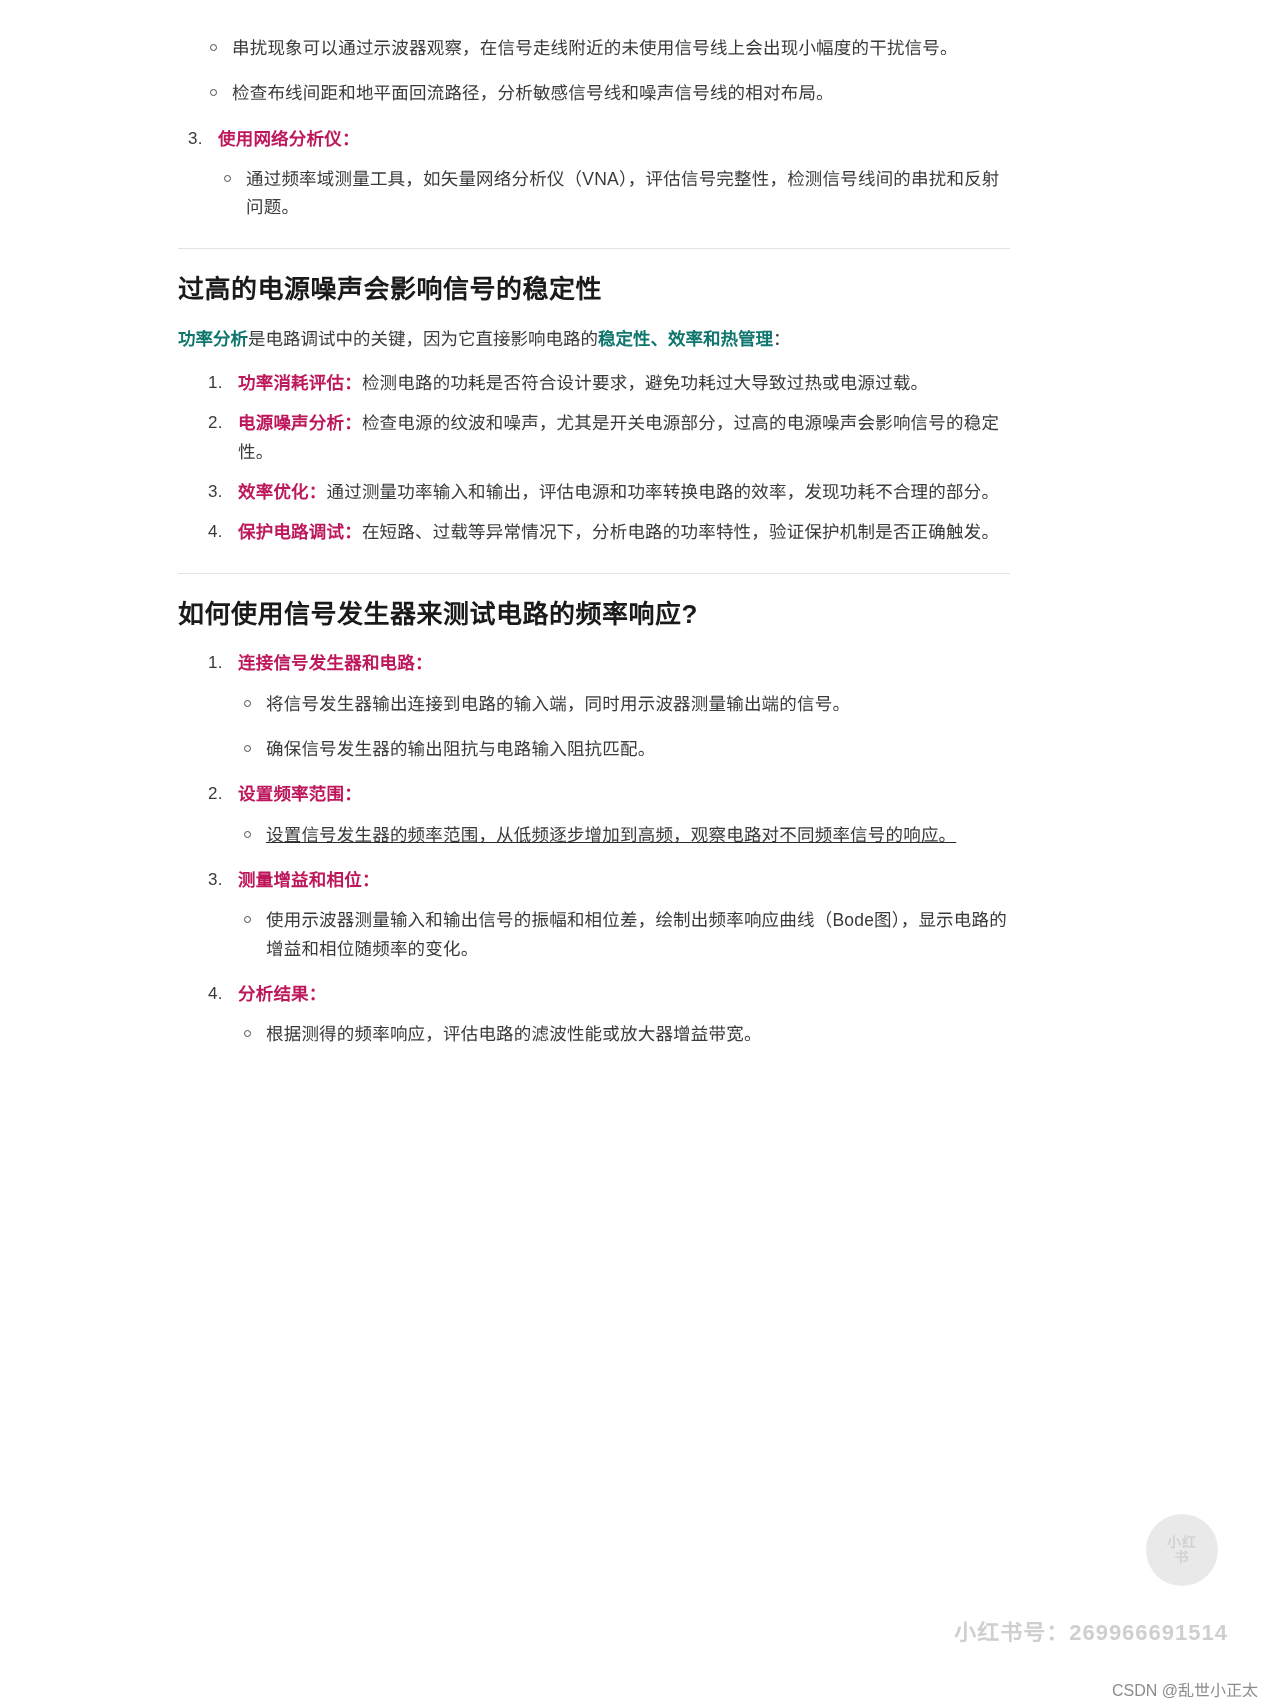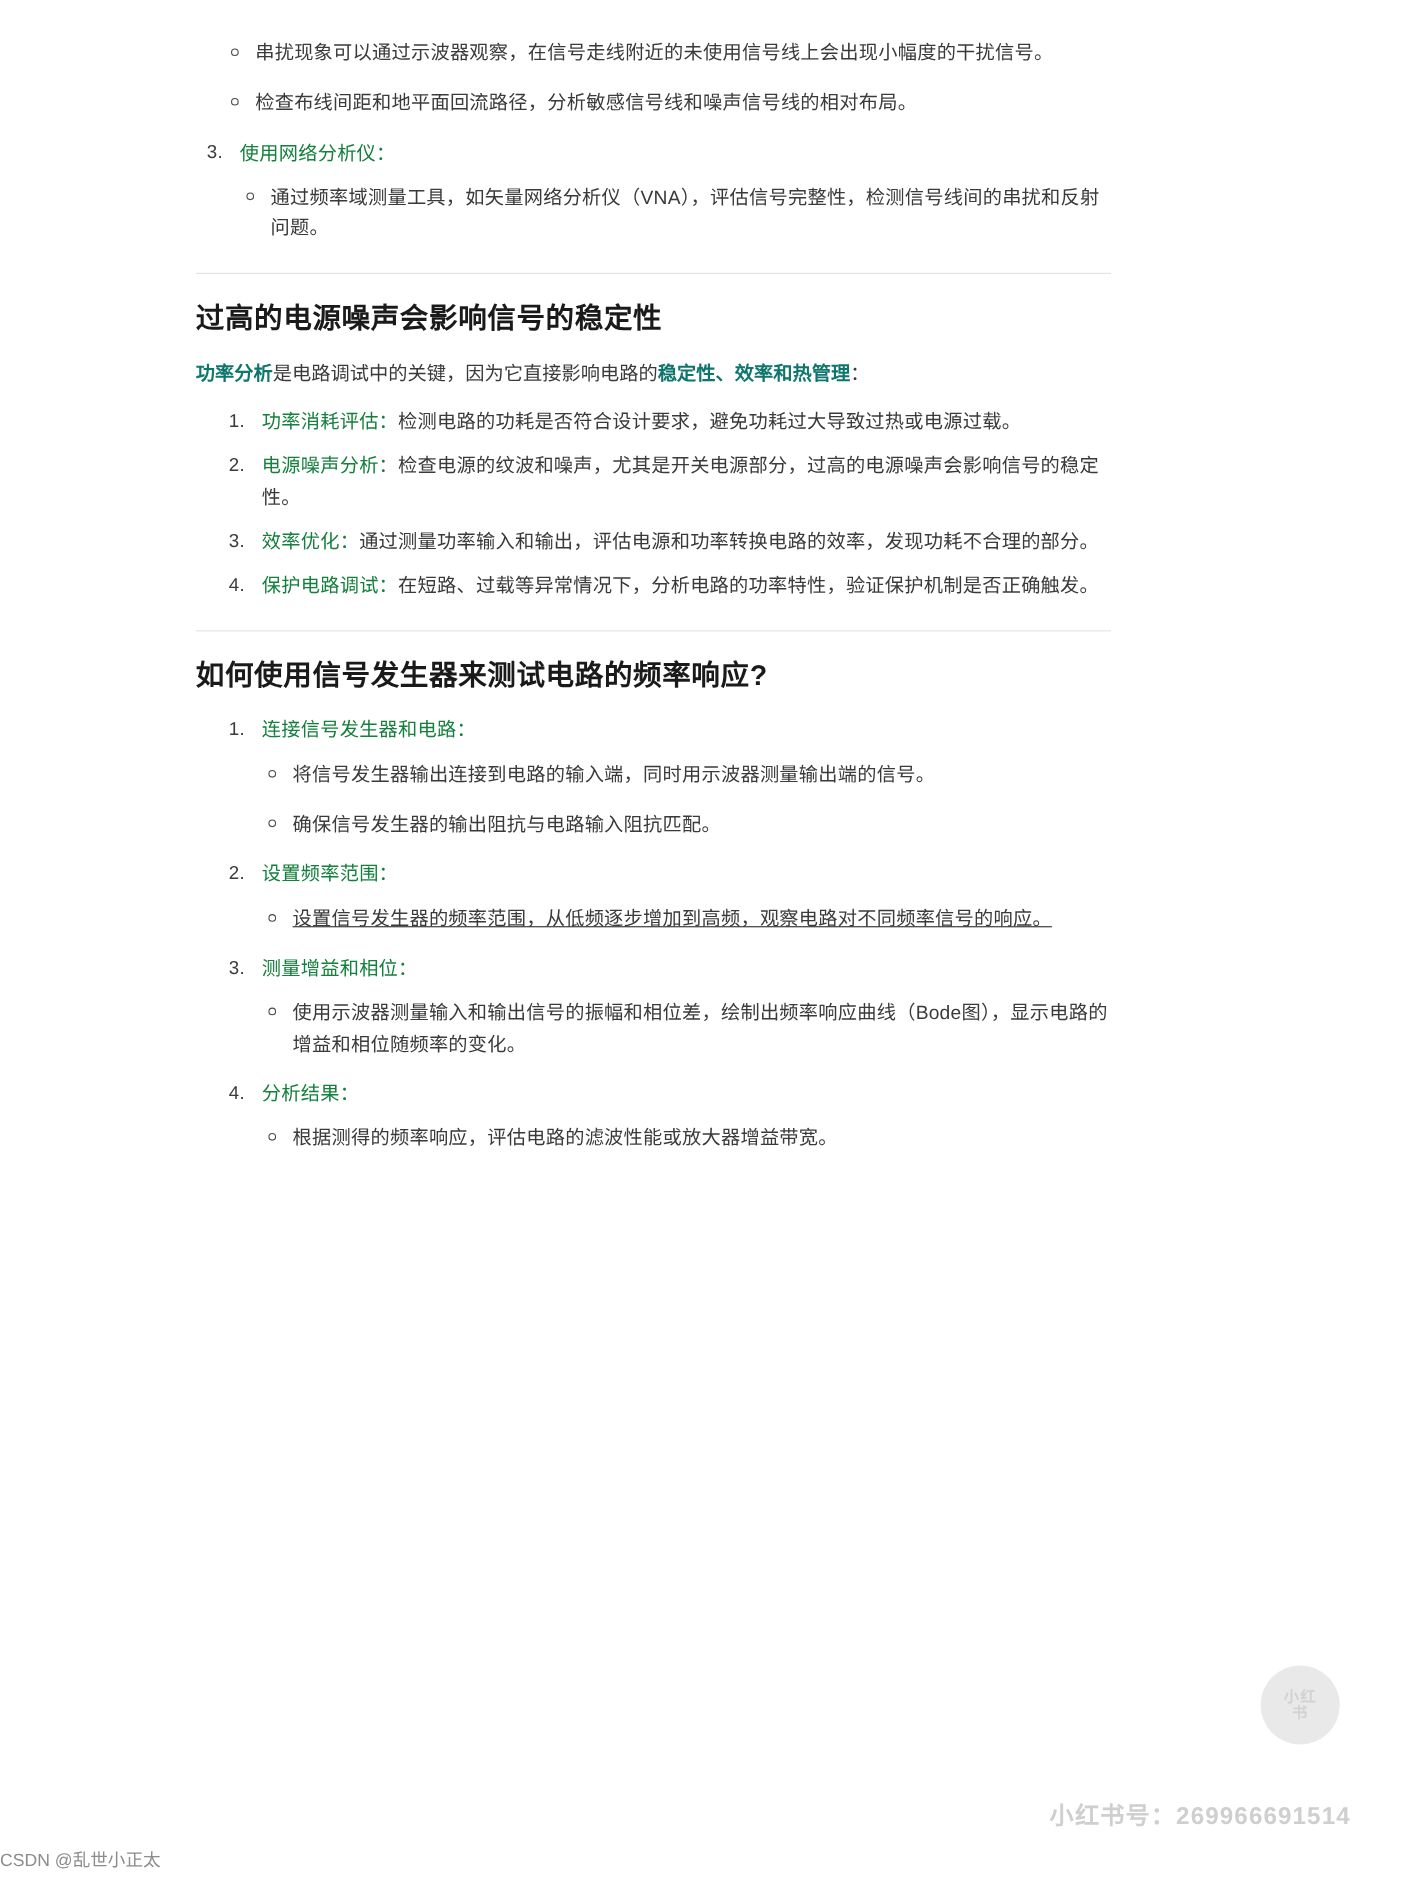--- a/index.html
+++ b/index.html
@@ -66,22 +66,22 @@
     letter-spacing: 0.2px;
   }
   .item-l1 .num {
     position: absolute;
     left: 10px;
     top: 0;
     font-size: 17px;
     color: #3a3a3a;
   }
   .bold {
-    font-weight: normal;
-    color: #15803d;
+    font-weight: bold;
+    color: #be185d;
   }
   .strong-run {
     font-weight: bold;
     color: #0f766e;
   }
 
   
   .rule {
     border: none;
     border-top: 1px solid #e2e2e2;
@@ -129,35 +129,35 @@
     line-height: 1.1;
     text-align: center;
   }
   .wm-inner {
     width: 44px;
     color: #d2d2d2;
   }
   .xhs-id {
     position: absolute;
     right: 52px;
-    bottom: 44px;
+    bottom: 62px;
     font-size: 22px;
     color: #cfcfcf;
     letter-spacing: 1px;
     font-weight: bold;
   }
   .csdn-bar {
     position: absolute;
     left: 0;
     bottom: 0;
     width: 1280px;
     height: 38px;
     display: flex;
     align-items: center;
-    justify-content: flex-start;
+    justify-content: flex-end;
     padding-right: 22px;
     box-sizing: border-box;
     color: #8c8c8c;
     font-size: 16px;
     background: transparent;
   }
 </style>
 </head>
 <body>
 

